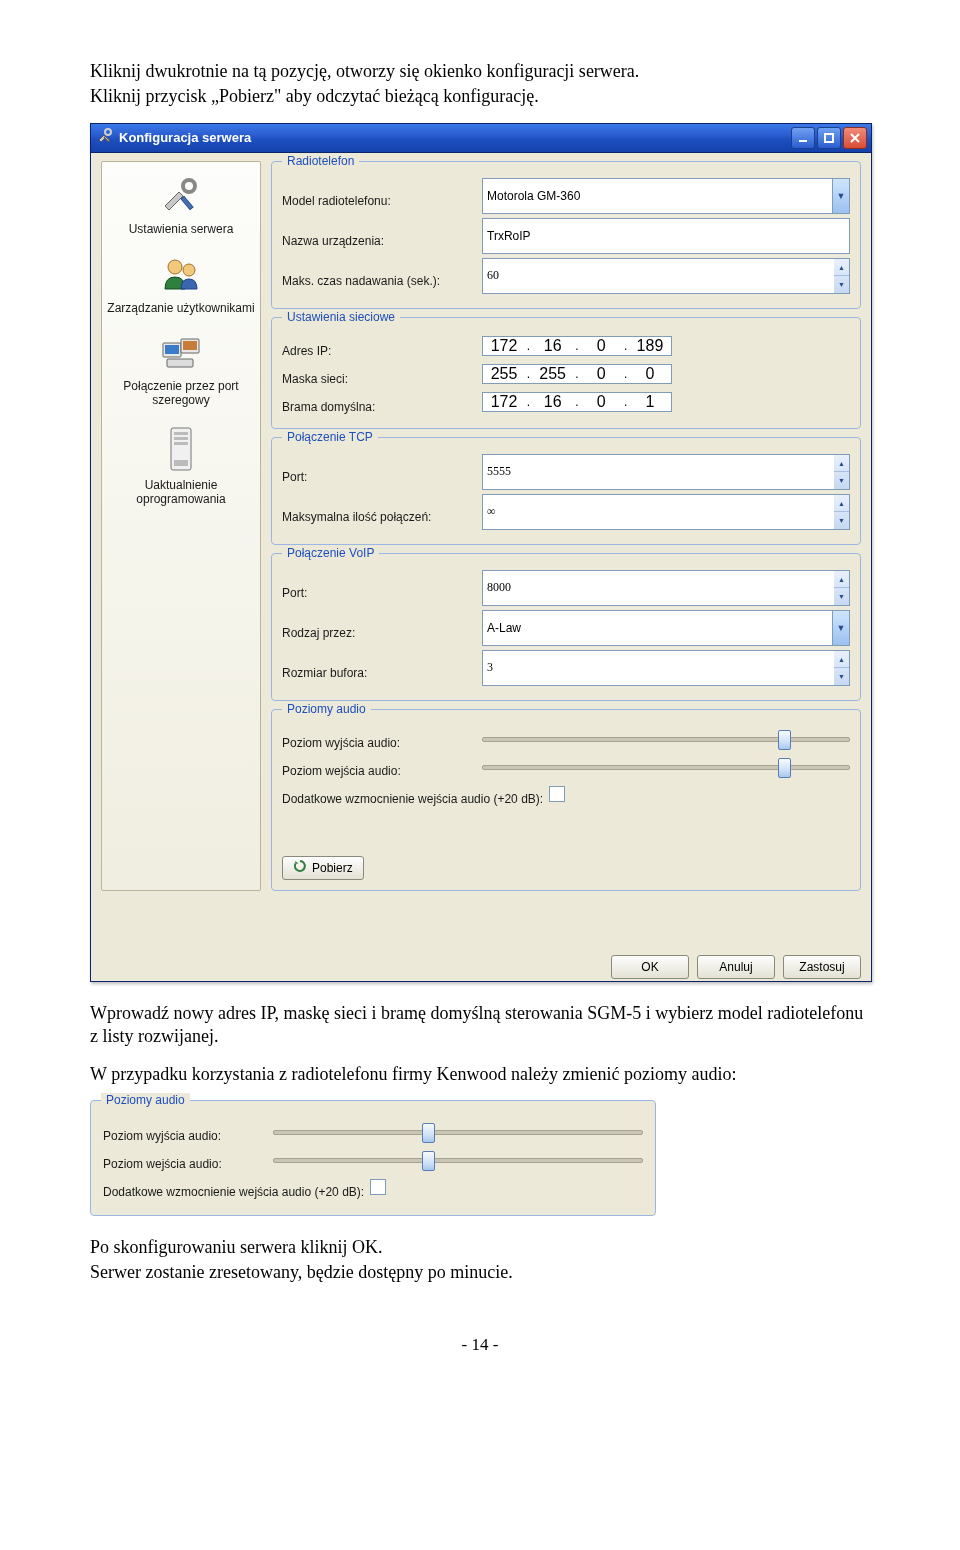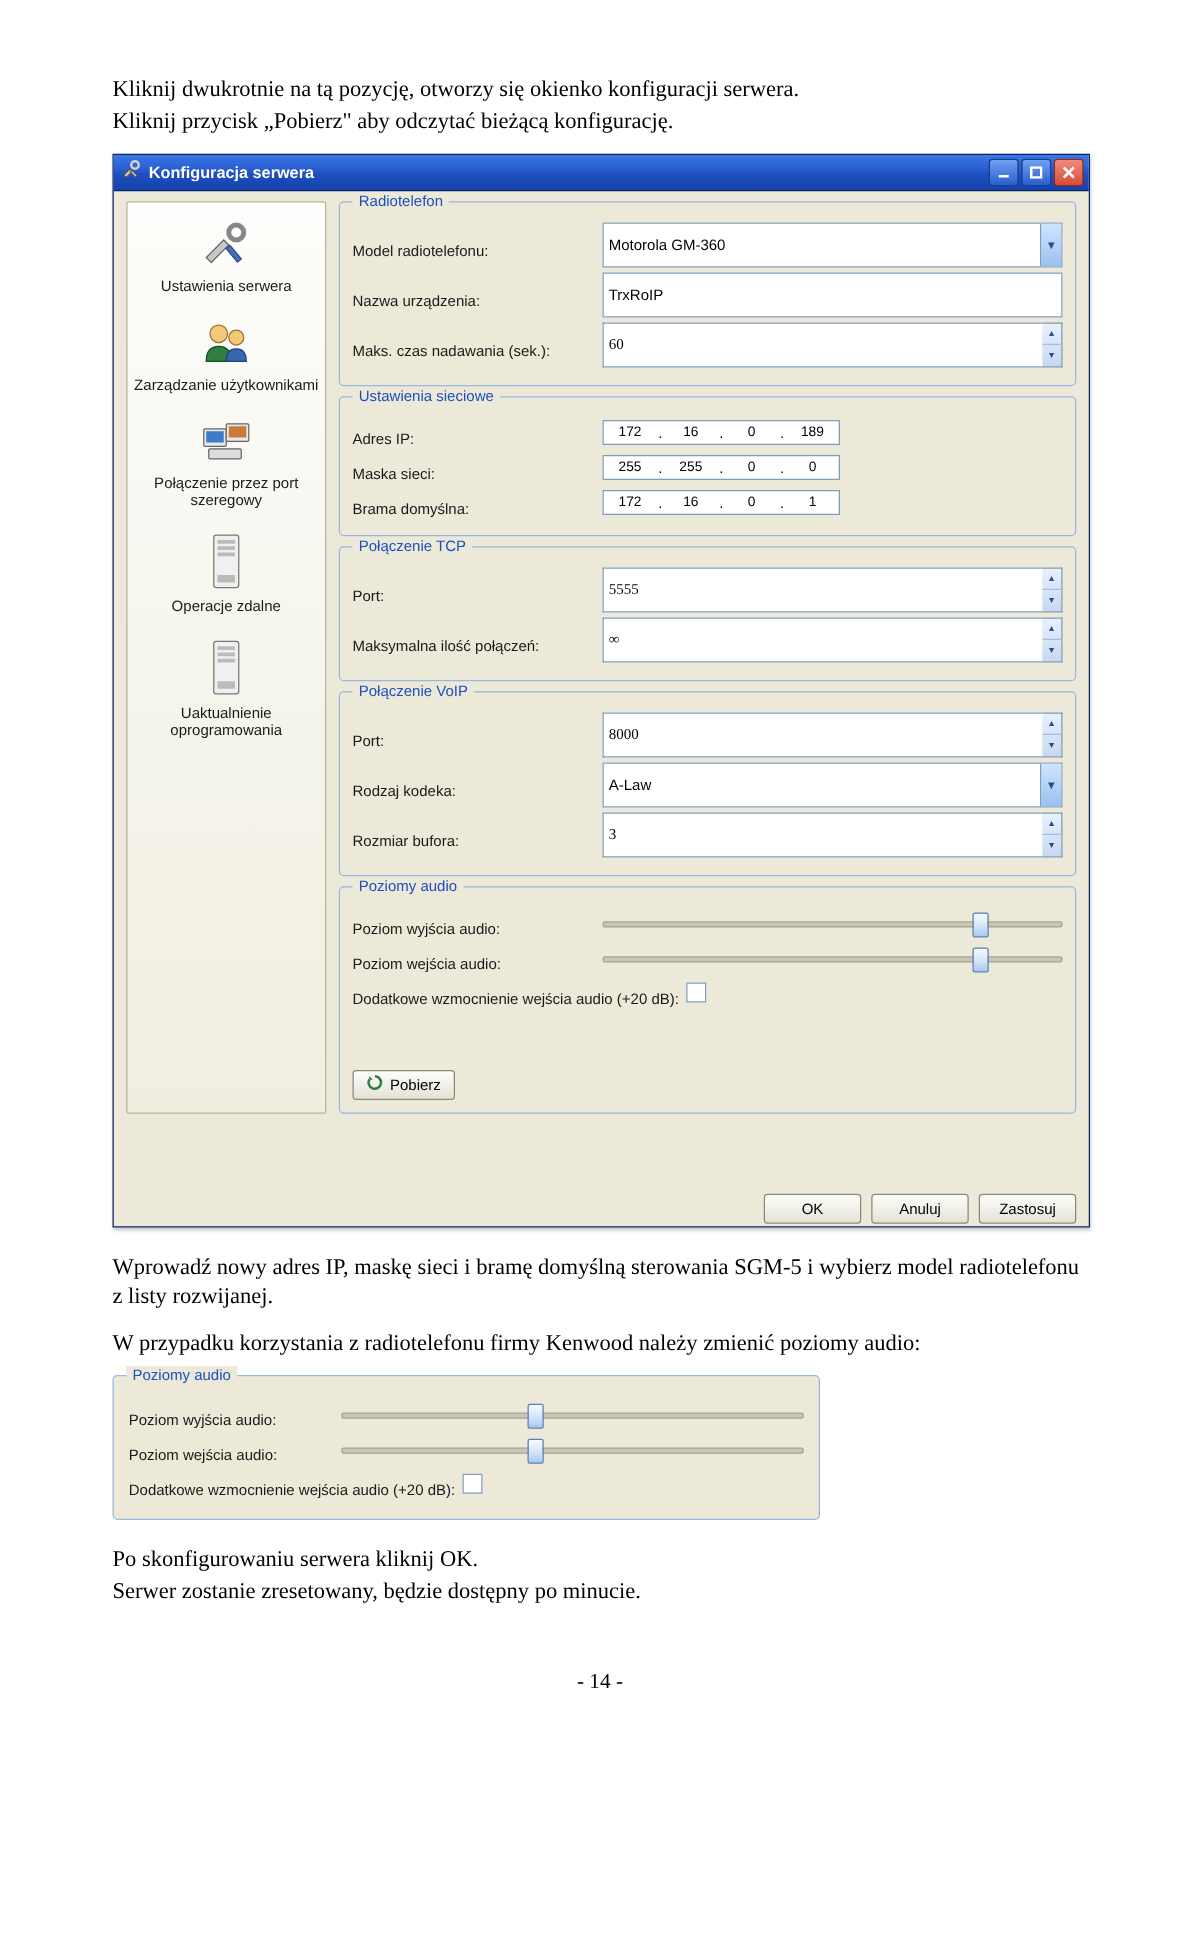--- a/index.html
+++ b/index.html
@@ -109,21 +109,21 @@
     color:#2a4d8b; font-size:9px;
   }
 
   .ipbox {
     display:flex; align-items:center;
     border:1px solid #7f9db9; background:#fff;
     height:20px; width:190px;
     justify-content:space-between;
     padding:0 4px; box-sizing:border-box;
   }
-  .ipbox span.oct { width:34px; text-align:center; font-size:11px; }
+  .ipbox span.oct { width:34px; text-align:center; font-size:16px; }
   .ipbox span.dot { color:#000; }
 
   .spin {
     flex:1; display:flex; align-items:stretch;
   }
   .spin input.text { border-right:none;font-family:Liberation Serif, serif; }
   .spin .spinbtns {
     width:16px; border:1px solid #7f9db9; border-left:none;
     display:flex; flex-direction:column;
     background:linear-gradient(#e8f0fc,#c6d9f2);
@@ -252,43 +252,31 @@
             <rect x="4" y="10" width="18" height="14" rx="1" fill="#e8e8e8" stroke="#666"></rect>
             <rect x="6" y="12" width="14" height="9" fill="#3a7cc8"></rect>
             <rect x="22" y="6" width="18" height="14" rx="1" fill="#e8e8e8" stroke="#666"></rect>
             <rect x="24" y="8" width="14" height="9" fill="#c87c3a"></rect>
             <rect x="8" y="26" width="26" height="8" rx="1" fill="#ddd" stroke="#666"></rect>
           </svg>
         </span>
         <span class="lbl">Połączenie przez port szeregowy</span>
       </div>
 
+
       <div class="sideitem">
         <span class="ico">
           <svg width="36" height="46" viewBox="0 0 36 46">
             <rect x="8" y="2" width="20" height="42" rx="2" fill="#f0f0f0" stroke="#777"></rect>
             <rect x="11" y="6" width="14" height="3" fill="#bbb"></rect>
             <rect x="11" y="11" width="14" height="3" fill="#bbb"></rect>
             <rect x="11" y="16" width="14" height="3" fill="#bbb"></rect>
             <rect x="11" y="34" width="14" height="6" fill="#bbb"></rect>
           </svg>
         </span>
-        <span class="lbl">Operacje zdalne</span>
-      </div>
-
-      <div class="sideitem">
-        <span class="ico">
-          <svg width="36" height="46" viewBox="0 0 36 46">
-            <rect x="8" y="2" width="20" height="42" rx="2" fill="#f0f0f0" stroke="#777"></rect>
-            <rect x="11" y="6" width="14" height="3" fill="#bbb"></rect>
-            <rect x="11" y="11" width="14" height="3" fill="#bbb"></rect>
-            <rect x="11" y="16" width="14" height="3" fill="#bbb"></rect>
-            <rect x="11" y="34" width="14" height="6" fill="#bbb"></rect>
-          </svg>
-        </span>
         <span class="lbl">Uaktualnienie oprogramowania</span>
       </div>
     </div>
 
     <div class="main">
 
       <div class="group">
         <span class="legend">Radiotelefon</span>
         <div class="row">
           <span class="flabel">Model radiotelefonu:</span>
@@ -401,21 +389,21 @@
             <div class="spin">
               <input class="text" value="8000" style="">
               <div class="spinbtns">
                   <div>▲</div>
                   <div>▼</div>
                 </div>
             </div>
           </div>
         </div>
         <div class="row">
-          <span class="flabel">Rodzaj kodeka:</span>
+          <span class="flabel">Rodzaj przez:</span>
           <div class="fctrl">
             <div class="dropwrap">
               <input class="text" value="A-Law" style="">
               <span class="arrow">▼</span>
             </div>
           </div>
         </div>
         <div class="row">
           <span class="flabel">Rozmiar bufora:</span>
           <div class="fctrl">

